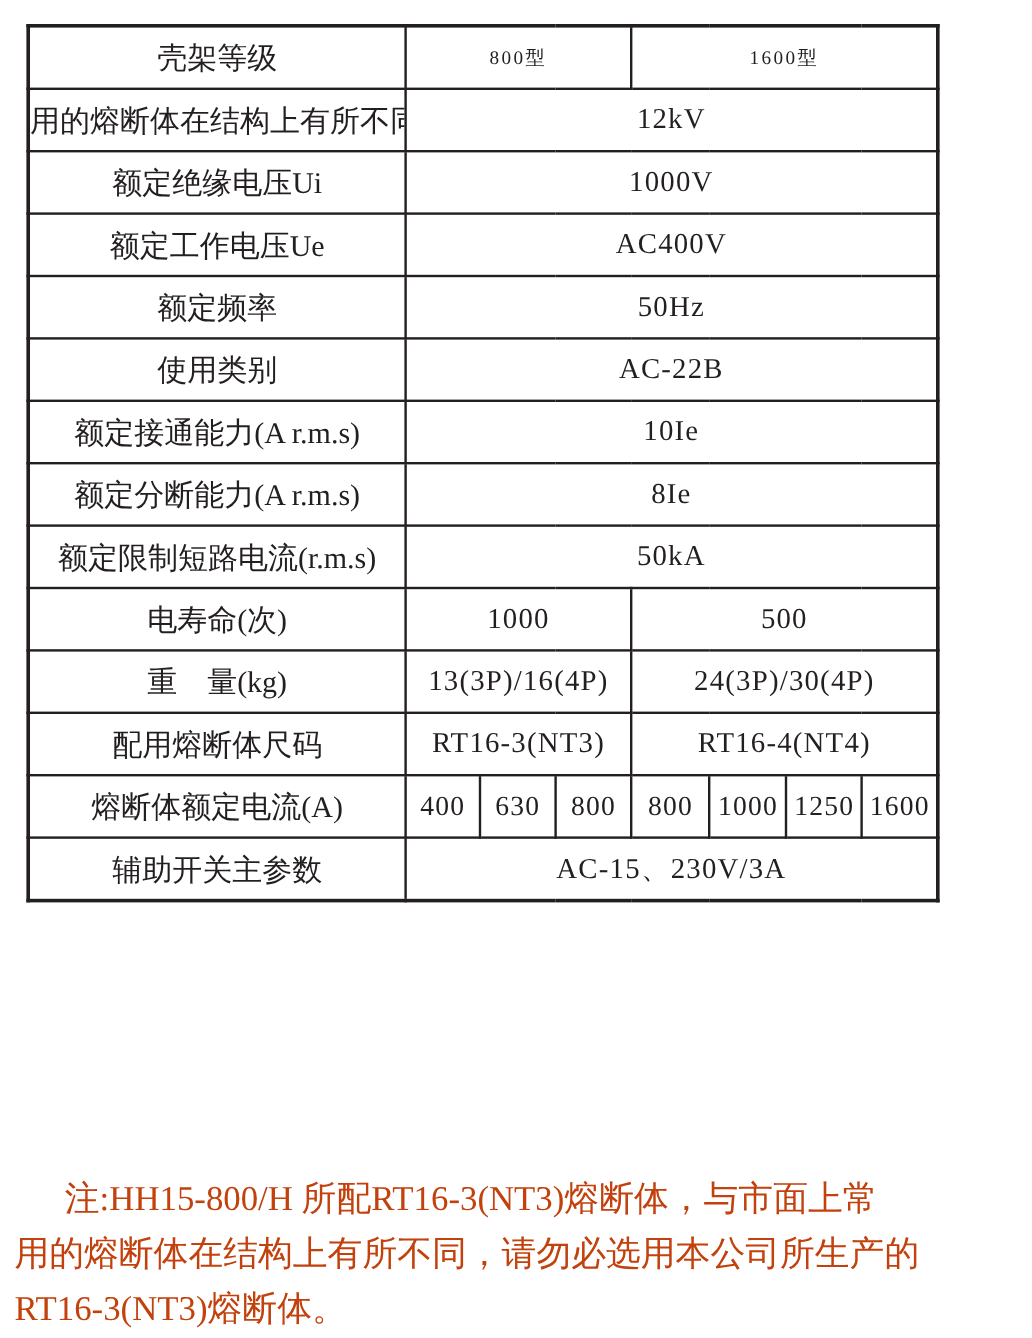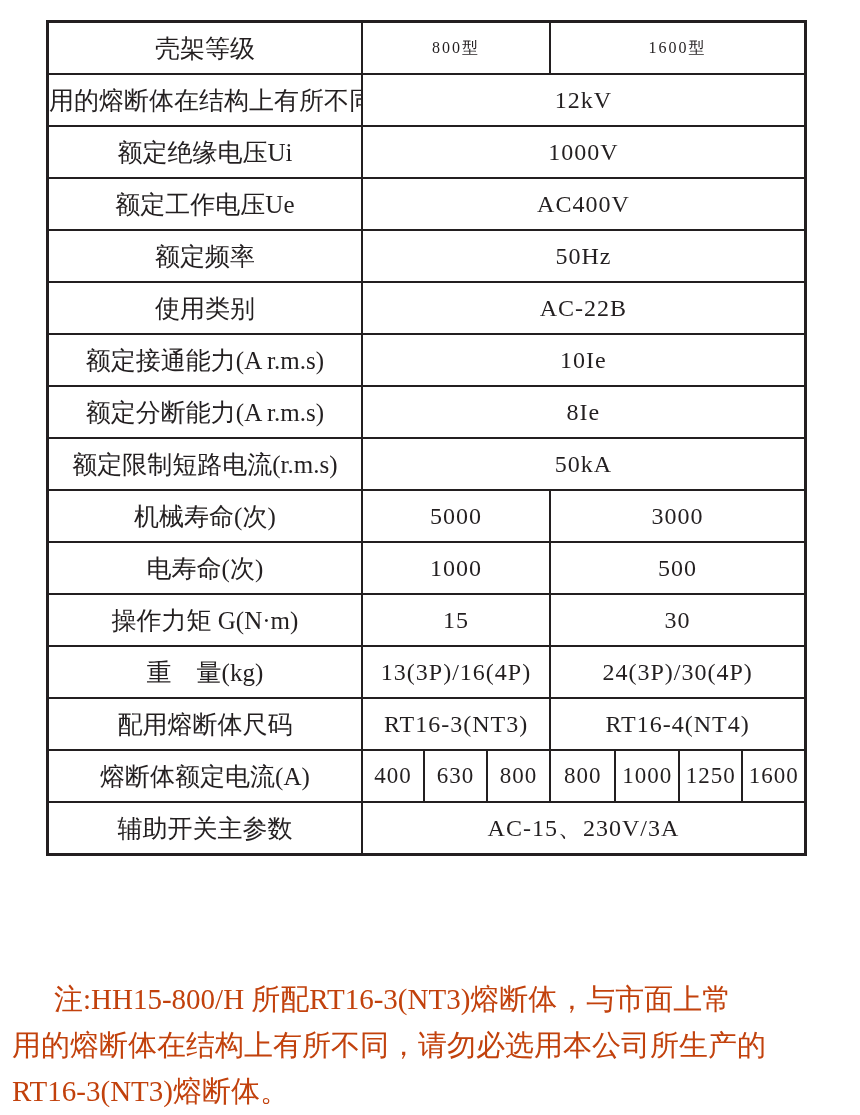--- a/index.html
+++ b/index.html
@@ -17,21 +17,20 @@
     overflow: hidden;
   }
   table.spec {
     position: absolute;
     left: 22px;
     top: 20px;
     width: 761px;
     border-collapse: collapse;
     table-layout: fixed;
     border: 3px solid #231f20;
-    margin-left: 24px;
   }
   table.spec td {
     border: 2px solid #231f20;
     text-align: center;
     vertical-align: middle;
     height: 50px;
     padding: 0;
     overflow: hidden;
     white-space: nowrap;
   }
@@ -110,37 +109,27 @@
     <tr>
       <td class="lbl">额定分断能力(A r.m.s)</td>
       <td class="val" colspan="7">8Ie</td>
     </tr>
 
     <tr>
       <td class="lbl">额定限制短路电流(r.m.s)</td>
       <td class="val" colspan="7">50kA</td>
     </tr>
 
-    <tr>
-      <td class="lbl">机械寿命(次)</td>
-      <td class="val" colspan="3">5000</td>
-      <td class="val" colspan="4">3000</td>
-    </tr>
 
     <tr>
       <td class="lbl">电寿命(次)</td>
       <td class="val" colspan="3">1000</td>
       <td class="val" colspan="4">500</td>
     </tr>
 
-    <tr>
-      <td class="lbl">操作力矩 G(N·m)</td>
-      <td class="val" colspan="3">15</td>
-      <td class="val" colspan="4">30</td>
-    </tr>
 
     <tr>
       <td class="lbl">重　量(kg)</td>
       <td class="val" colspan="3">13(3P)/16(4P)</td>
       <td class="val" colspan="4">24(3P)/30(4P)</td>
     </tr>
 
     <tr>
       <td class="lbl">配用熔断体尺码</td>
       <td class="val" colspan="3">RT16-3(NT3)</td>

